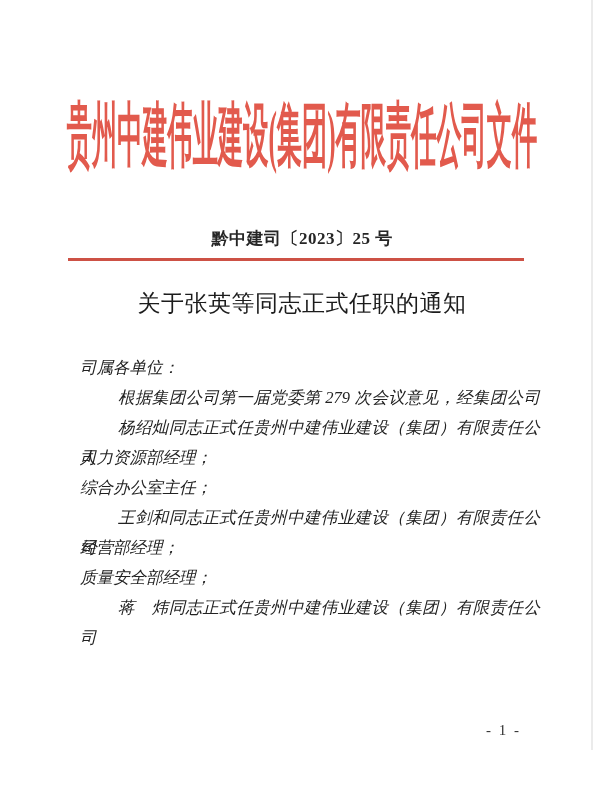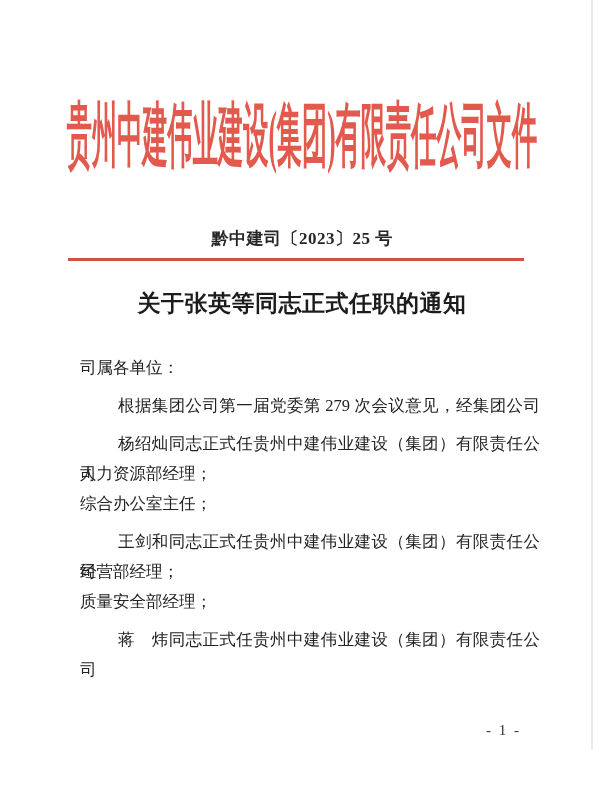--- a/index.html
+++ b/index.html
@@ -40,39 +40,38 @@
     position: absolute;
     left: 68px; top: 258px;
     width: 456px; height: 3px;
     background: #cd5145;
   }
   .title {
     position: absolute;
     top: 288px; left: 0; width: 100%;
     text-align: center;
     font-size: 23px;
-    font-weight: bold;
+    font-weight: normal;
     letter-spacing: 0.5px;
     color: #1c1c1c;
   }
   .body-block {
     position: absolute;
     left: 80px; top: 353px;
     width: 460px;
     font-size: 16.5px;
     line-height: 30px;
     color: #222222;
   }
-  .bline { height: 30px; white-space: nowrap; }
+  .bline { height: 30px; white-space: nowrap; font-style: italic; }
   .bline.indent { text-indent: 38px; }
   .bline.full {
     white-space: normal;
     text-align: justify;
     text-align-last: justify;
-    margin-top: 8px;
   }
   .pageno {
     position: absolute;
     left: 486px; top: 722px;
     font-size: 15px;
     letter-spacing: 2px;
     color: #333333;
   }
   .scan-edge {
     position: absolute;

